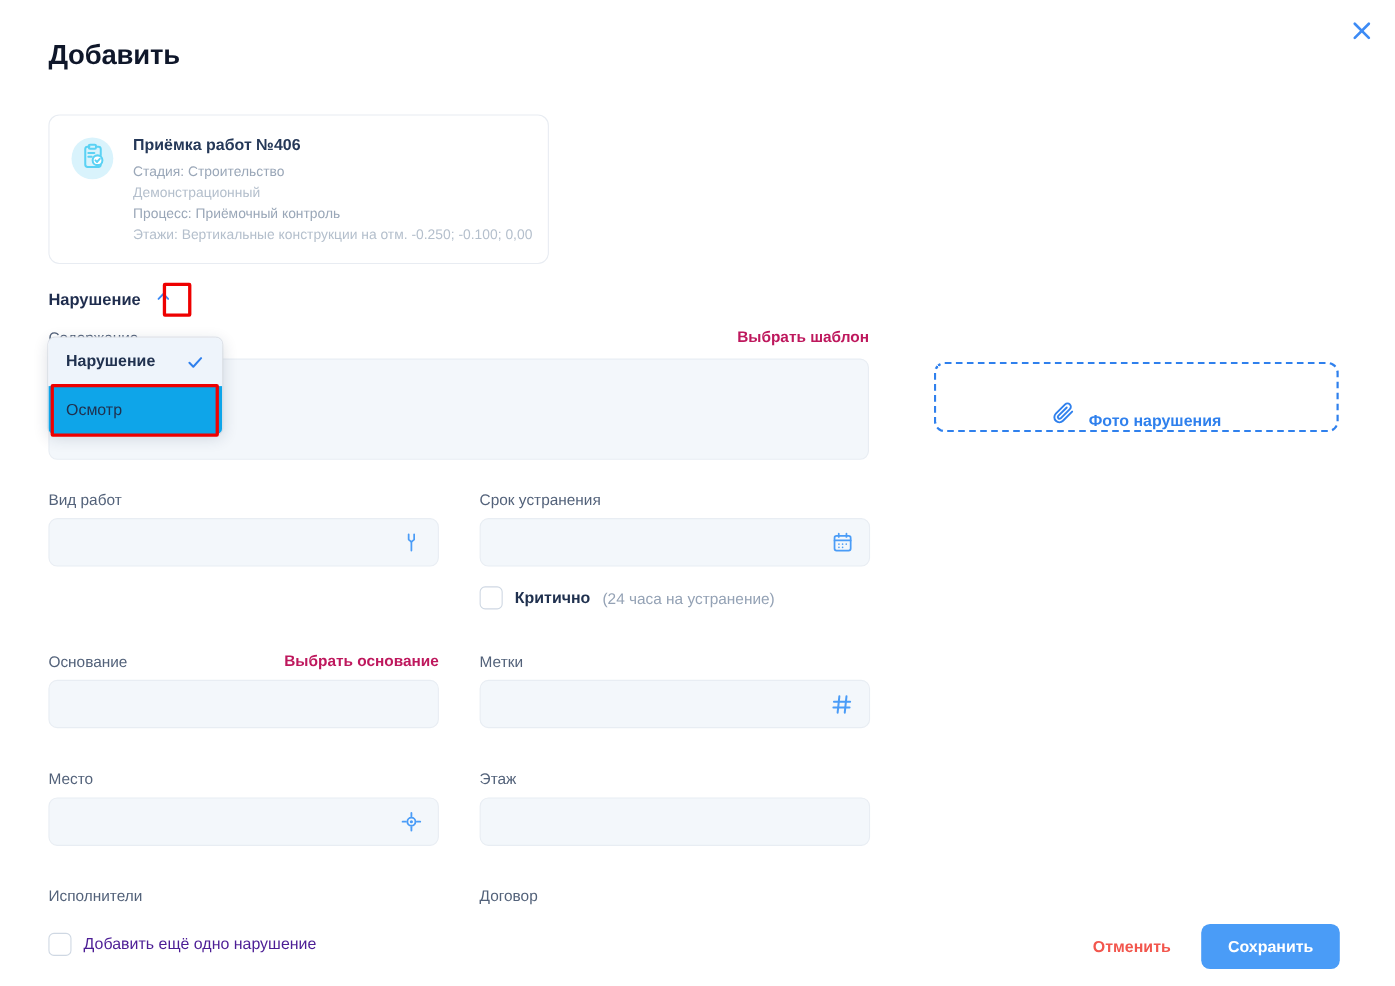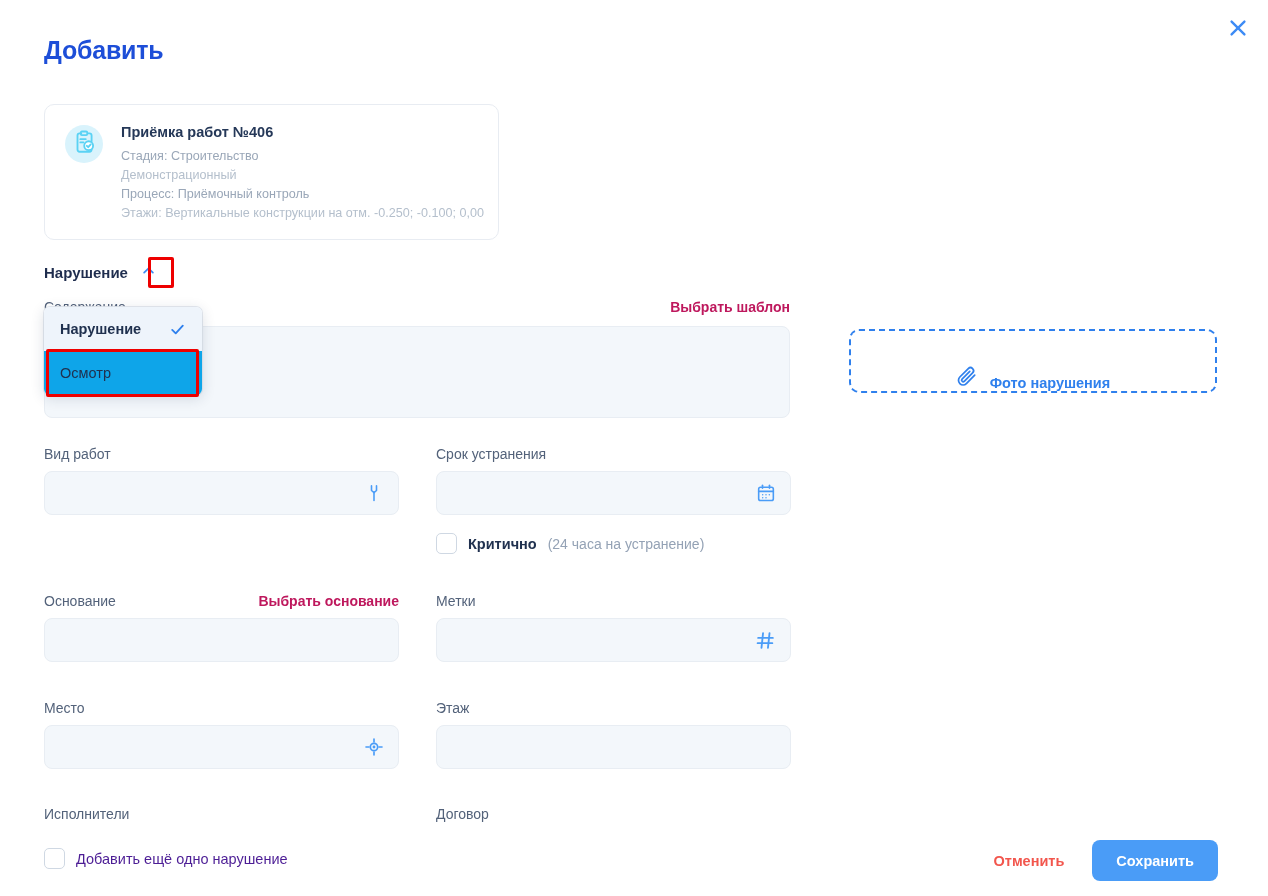--- a/index.html
+++ b/index.html
@@ -26,21 +26,21 @@
     cursor: pointer;
   }
   .close-btn svg { display: block; }
 
   
   .dialog-title {
     position: absolute;
     left: 44px; top: 36px;
     font-size: 25px;
     font-weight: bold;
-    color: #1d4ed8;
+    color: #0f172a;
     letter-spacing: -0.2px;
   }
 
   
   .object-card {
     position: absolute;
     left: 44px; top: 104px;
     width: 455px; height: 136px;
     border: 1px solid #e8ecf2;
     border-radius: 10px;
@@ -140,21 +140,21 @@
   }
 
   .link-action {
     font-size: 14px;
     color: #be185d;
     font-weight: bold;
     cursor: pointer;
   }
 
   .label-row {
-    display: flex; align-items: center; justify-content: space-between;
+    display: flex; align-items: flex-start; justify-content: space-between;
     margin-bottom: 8px;
   }
 
   .input-box {
     background: #f3f7fb;
     border: 1px solid #e8edf3;
     border-radius: 8px;
     height: 44px;
     display: flex; align-items: center;
     padding: 0 14px;

